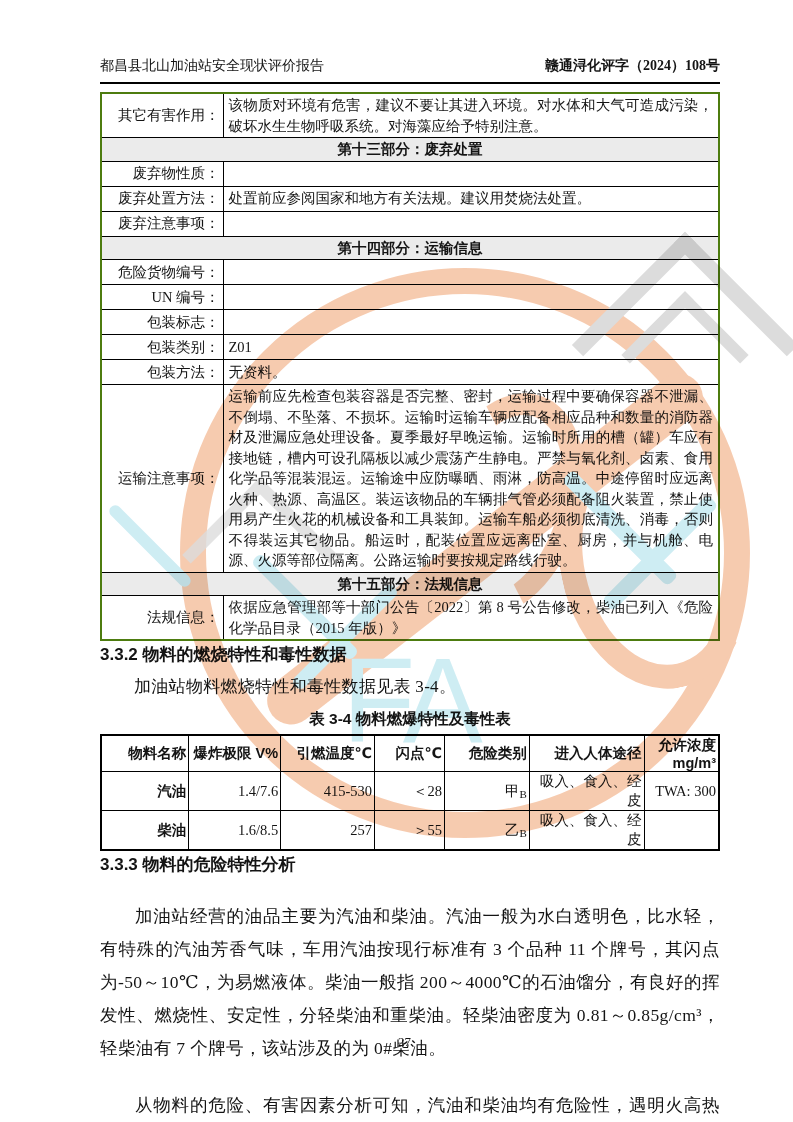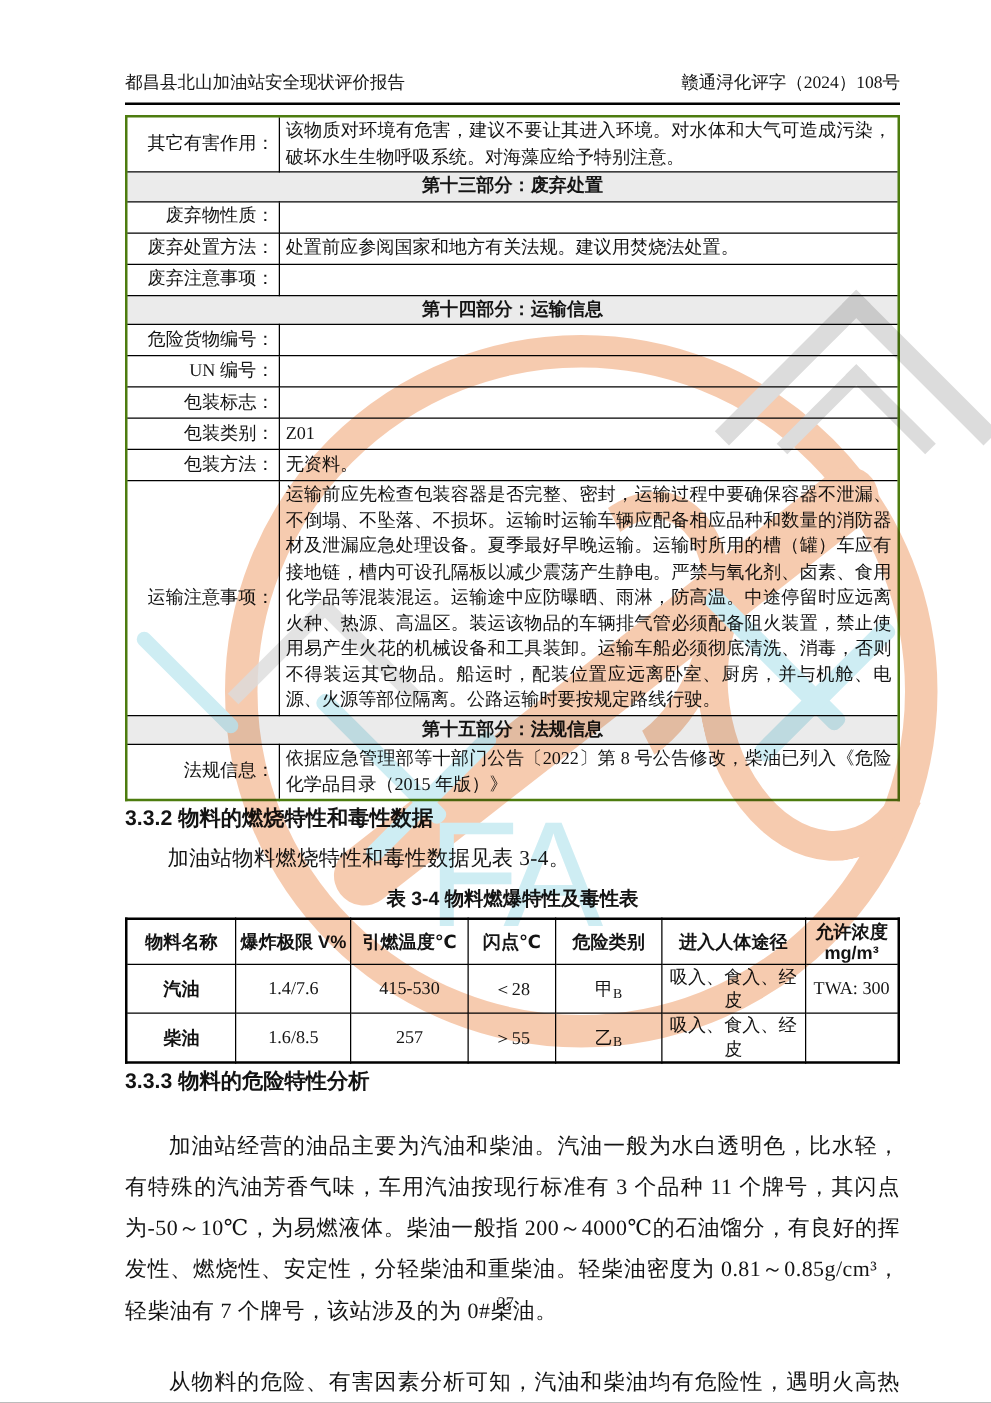--- a/index.html
+++ b/index.html
@@ -8,40 +8,40 @@
     position:relative; width:793px; height:1122px; margin:0 auto;
     background:#fff; overflow:hidden;
     font-family:"Liberation Serif","DejaVu Serif",serif;
     color:#141414;
   }
   .content { position:absolute; left:100px; top:57px; width:620px; z-index:1; }
 
   
   .hdr { display:flex; justify-content:space-between; align-items:center;
          font-size:14px; padding-bottom:7px; border-bottom:2px solid #000; }
-  .hdr .r { font-weight:normal; }
+  .hdr .r { font-weight:bold; }
 
   
   table.msds { width:100%; border-collapse:collapse; border:2px solid #4d7c0f; margin-top:8px; }
   table.msds td { border:1px solid #000; padding:1px 5px; font-size:14.5px; line-height:20.5px; vertical-align:middle; }
   table.msds td.lbl { width:122px; text-align:right; padding-right:3px; white-space:nowrap; }
   table.msds tr.short td { height:25px; }
   table.msds tr.sec td { background:#ebebeb; text-align:center; font-weight:bold; height:23px;
         font-family:"Liberation Sans","DejaVu Sans",sans-serif; font-size:14.5px; }
   table.msds td.val { text-align:justify; }
 
   
   .h3 { font-family:"Liberation Sans","DejaVu Sans",sans-serif; font-weight:bold;
         font-size:17px; margin-top:2px; }
   .lead { font-size:17px; line-height:30px; text-indent:2em; margin-top:6px; letter-spacing:.3px; }
   .caption { text-align:center; font-family:"Liberation Sans","DejaVu Sans",sans-serif;
         font-weight:bold; font-size:15.5px; margin:7px 0 4px; }
 
   
-  table.t34 { width:100%; border-collapse:collapse; border:2px solid #000; text-align:center; }
+  table.t34 { width:100%; border-collapse:collapse; border:2px solid #000; text-align:right; }
   table.t34 th, table.t34 td { border:1px solid #000; font-size:14.5px; height:23px; padding:0 2px; }
   table.t34 th { font-family:"Liberation Sans","DejaVu Sans",sans-serif; font-weight:bold; }
   table.t34 td.name { font-weight:bold; }
   .hazsub { font-size:11px; vertical-align:-2px; }
 
   .para { font-size:17.5px; line-height:33px; text-align:justify; text-indent:2em;
           letter-spacing:.4px; margin-top:24px; }
 
   .pageno { position:absolute; left:16px; right:0; top:1034px; text-align:center;
             font-size:13px; z-index:1; }

